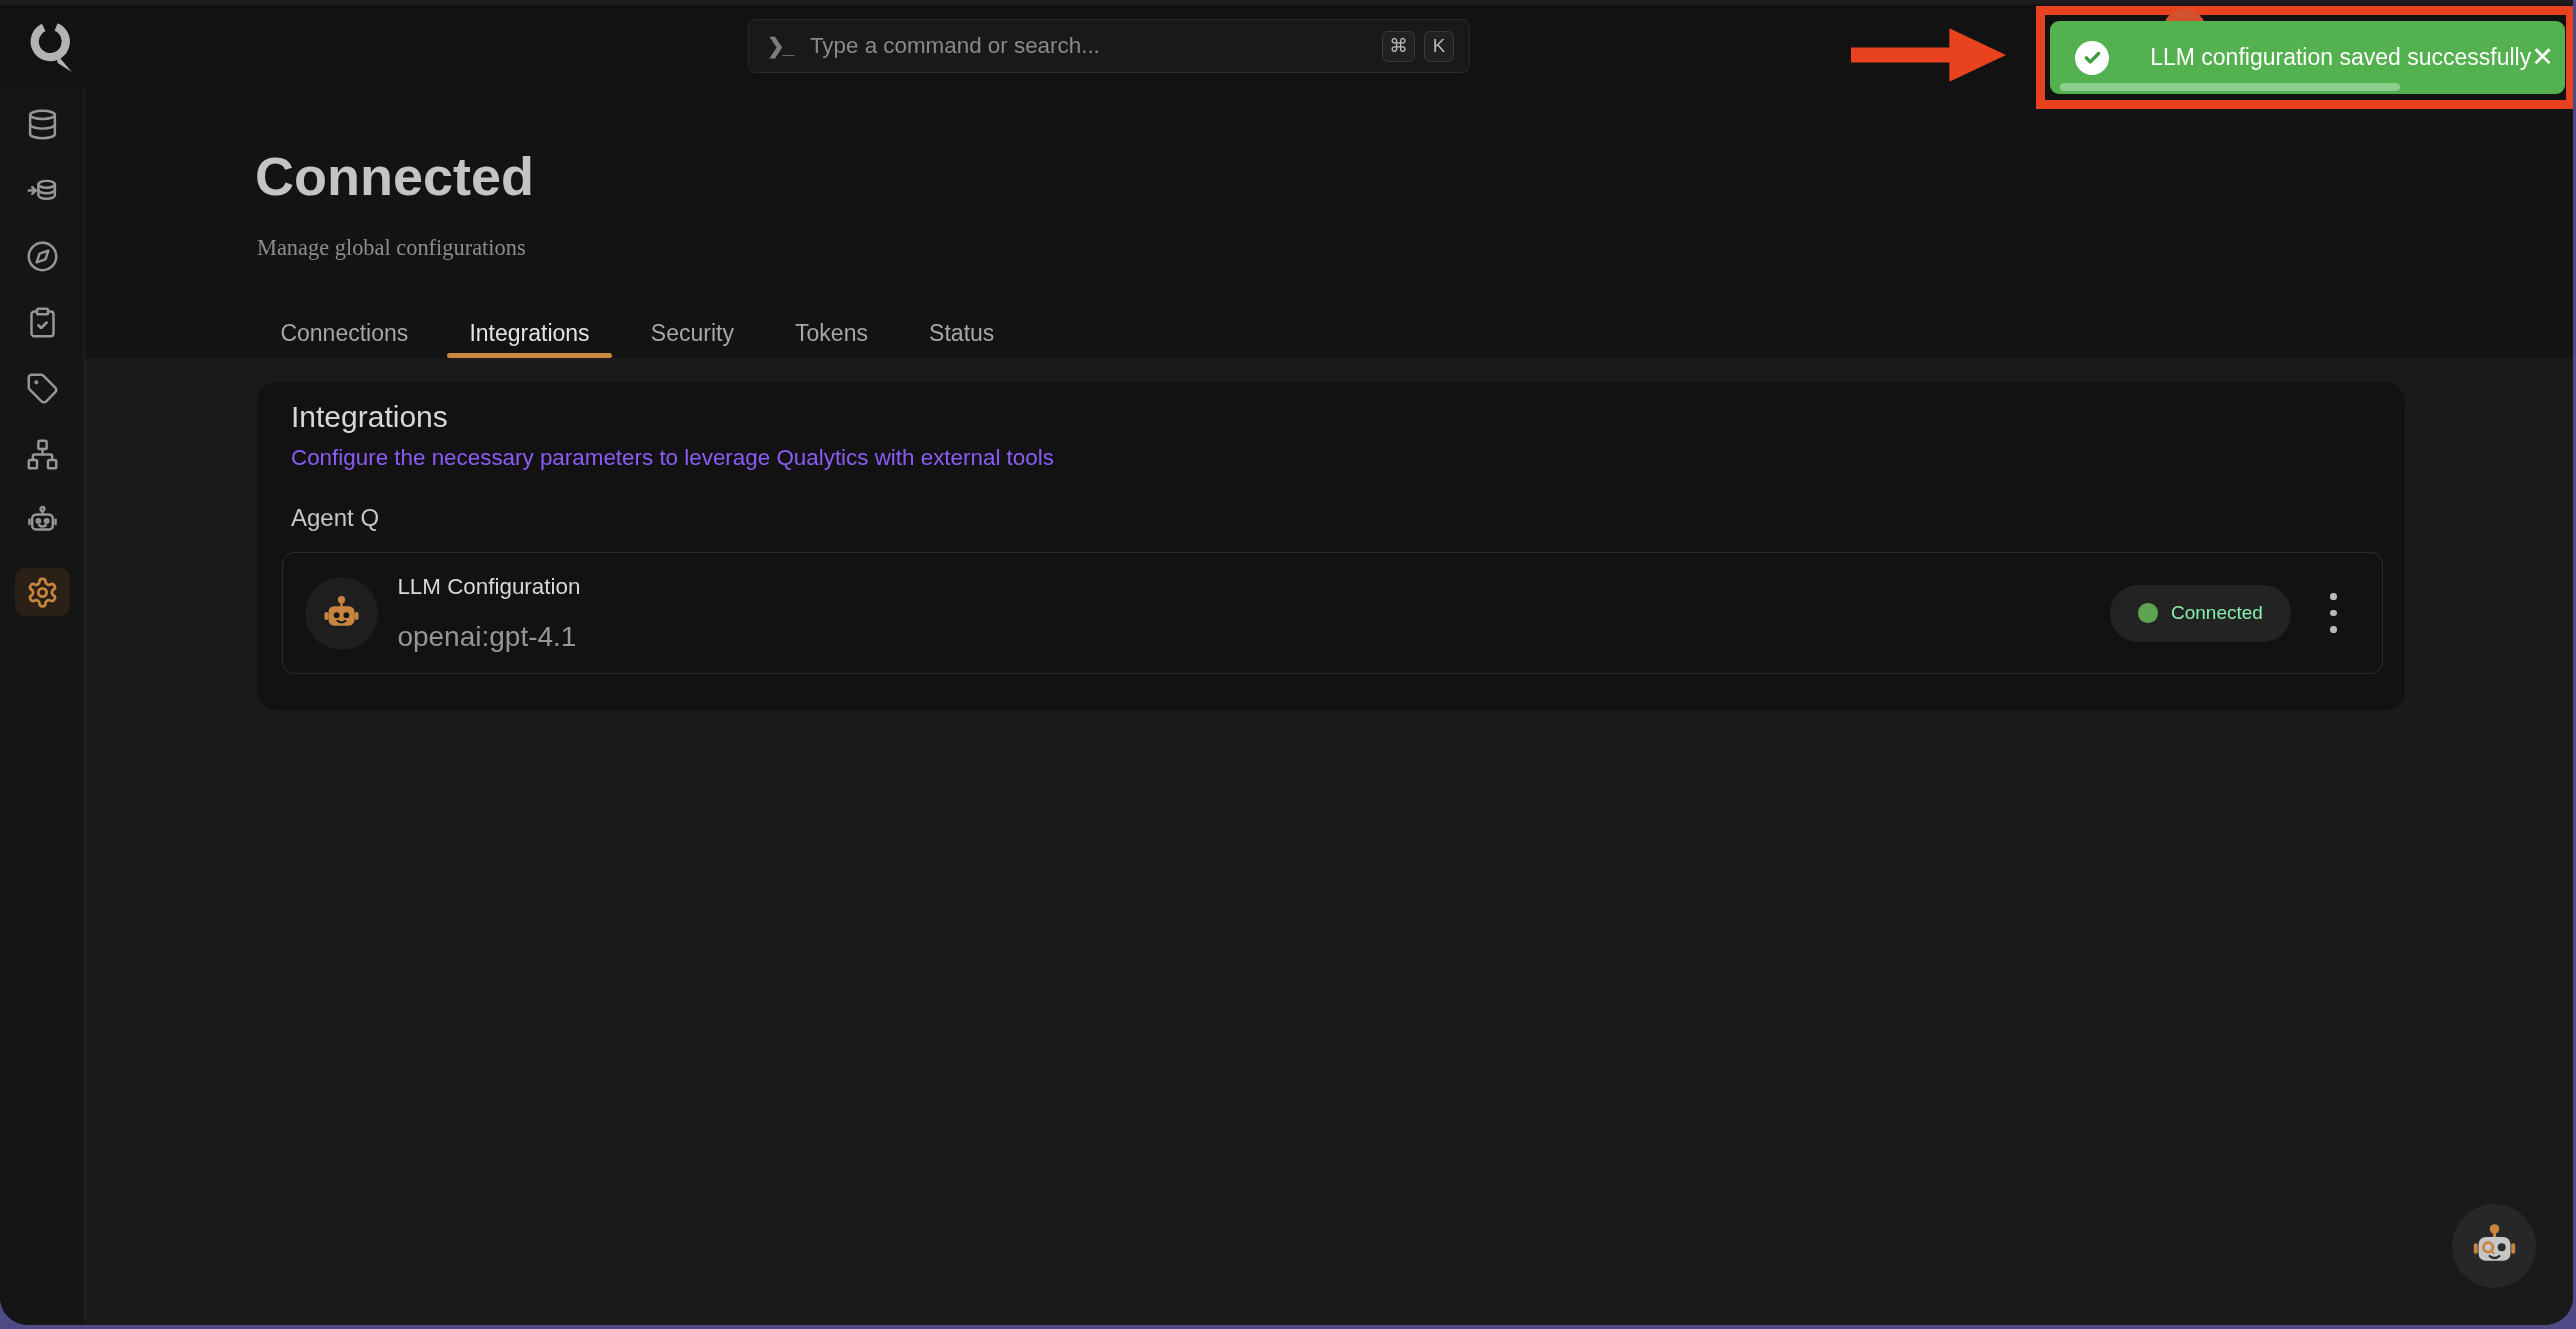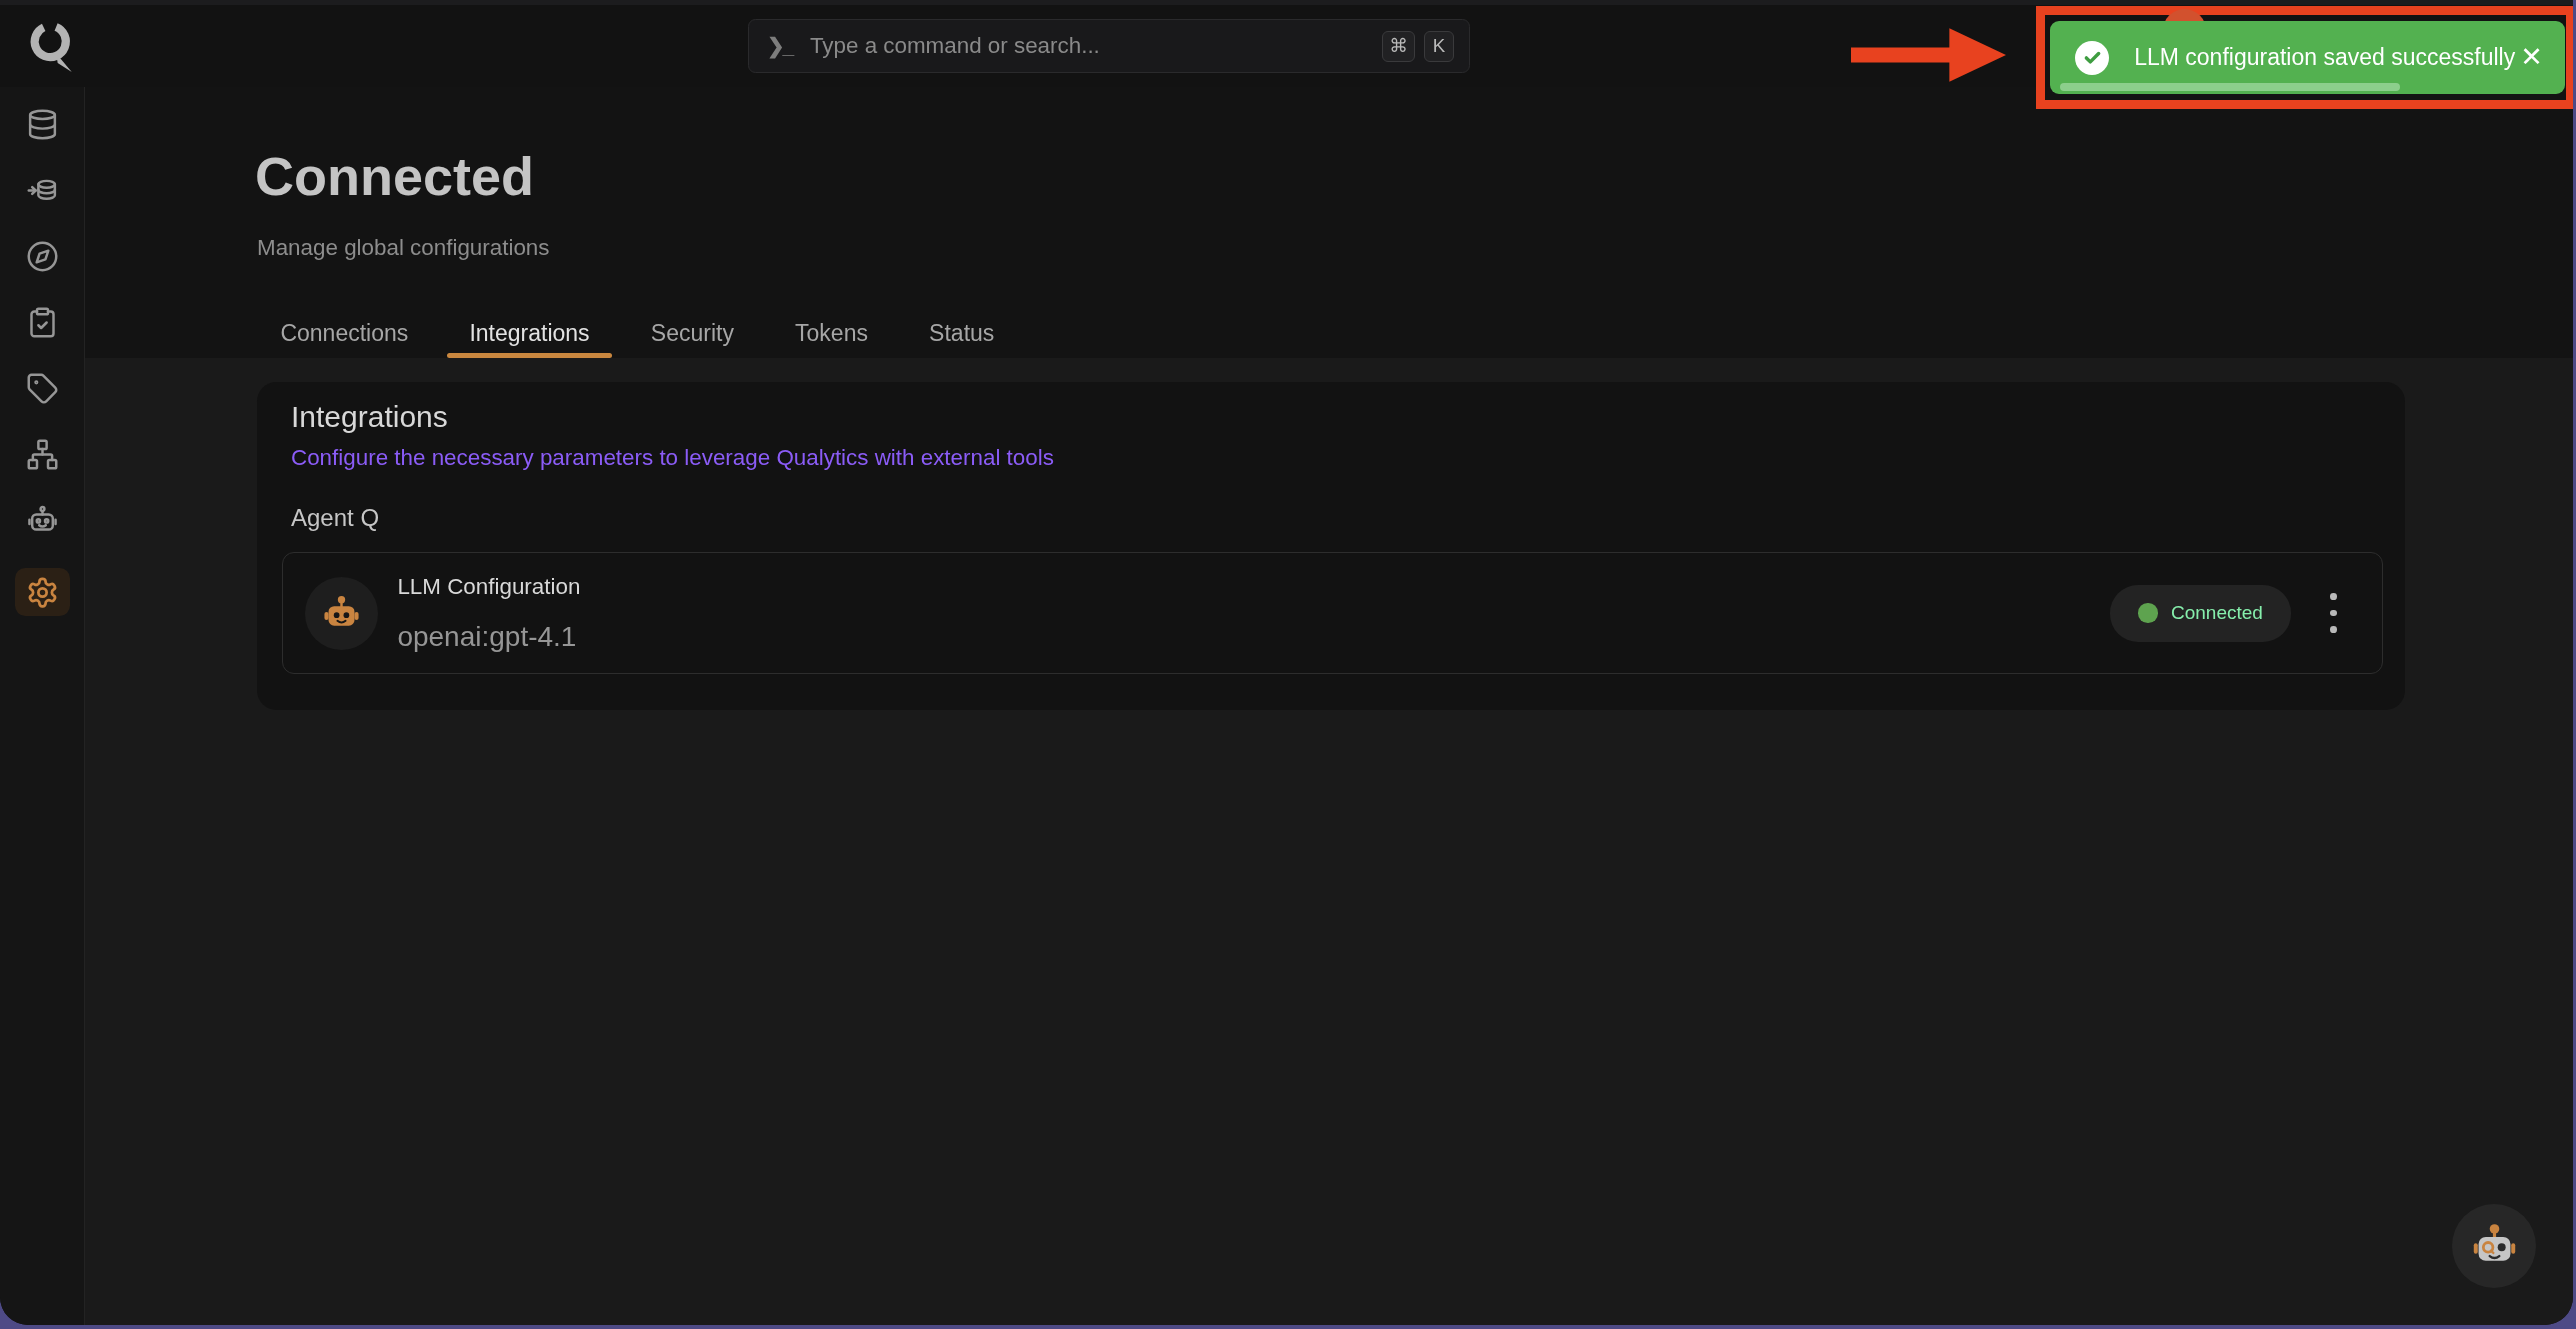--- a/index.html
+++ b/index.html
@@ -26,40 +26,40 @@
 
   
   .annotation-box { position:absolute; left:2036px; top:6px; width:539px; height:103px;
                     border:9.7px solid #e8421f; z-index:60; }
   .annotation-dot { position:absolute; left:118px; top:-6px; width:43px; height:43px; border-radius:50%;
                     background:#d2512e; }
   .toast { position:absolute; left:5.2px; right:0.7px; top:6px; bottom:6px; background:#53b150; border-radius:9px;
            display:flex; align-items:center; padding:0 22.4px 0 25px; z-index:2; }
   .toast-check { width:34px; height:34px; border-radius:50%; background:#ffffff; display:flex;
                  align-items:center; justify-content:center; flex:none; }
-  .toast-msg { margin-left:25px; color:#ffffff; font-size:23px; font-weight:500; white-space:nowrap; }
+  .toast-msg { margin-left:41px; color:#ffffff; font-size:23px; font-weight:500; white-space:nowrap; }
   .toast-close { margin-left:auto; color:#ffffff; font-size:27px; line-height:1; cursor:pointer; }
   .toast-progress { position:absolute; left:9.7px; bottom:3px; height:8.2px; width:66%;
                     background:#8ccf8c; border-radius:4.5px; }
   .annotation-arrow { position:absolute; left:1851px; top:28px; width:155px; height:54px; z-index:61; }
 
   
   .sidebar { position:absolute; left:0; top:87px; width:85px; bottom:0; background:#151515;
              border-right:1.5px solid #232323; display:flex; flex-direction:column; align-items:center;
              padding-top:19.4px; gap:30px; }
   .side-item { width:36px; height:36px; display:flex; align-items:center; justify-content:center; cursor:pointer; }
   .side-item svg { width:33px; height:33px; stroke:#969696; fill:none; stroke-width:1.8;
                    stroke-linecap:round; stroke-linejoin:round; }
   .side-item.active { width:55px; height:48px; background:#2b2015; border-radius:10.4px; }
   .side-item.active svg { stroke:#c98440; }
 
   
   .main-header { position:absolute; left:85px; top:87px; right:0; height:271px; background:#131313; }
   .page-title { position:absolute; left:170px; top:58px; font-size:54px; font-weight:600; color:#c4c4c4; }
-  .page-subtitle { position:absolute; left:172px; top:148px; font-size:22.4px; color:#8d8d8d; }
+  .page-subtitle { position:absolute; left:172px; top:148px; font-size:22.4px; color:#8d8d8d;font-family:Liberation Serif, serif; }
   .tabs { position:absolute; left:173px; top:221px; height:50px; display:flex; gap:16.4px; }
   .tab { padding:0 22.4px; display:flex; align-items:center; font-size:23px; color:#a6a6a6;
          position:relative; cursor:pointer; }
   .tab.active { color:#e3e3e3; }
   .tab.active::after { content:''; position:absolute; left:0; right:0; bottom:0; height:5.2px;
                        background:#c9873f; border-radius:3px; }
 
   
   .content { position:absolute; left:85px; top:358px; right:0; bottom:0; background:#1a1a1a; }
   .card { position:absolute; left:172px; top:24px; width:2148px; height:328px; background:#121212;

